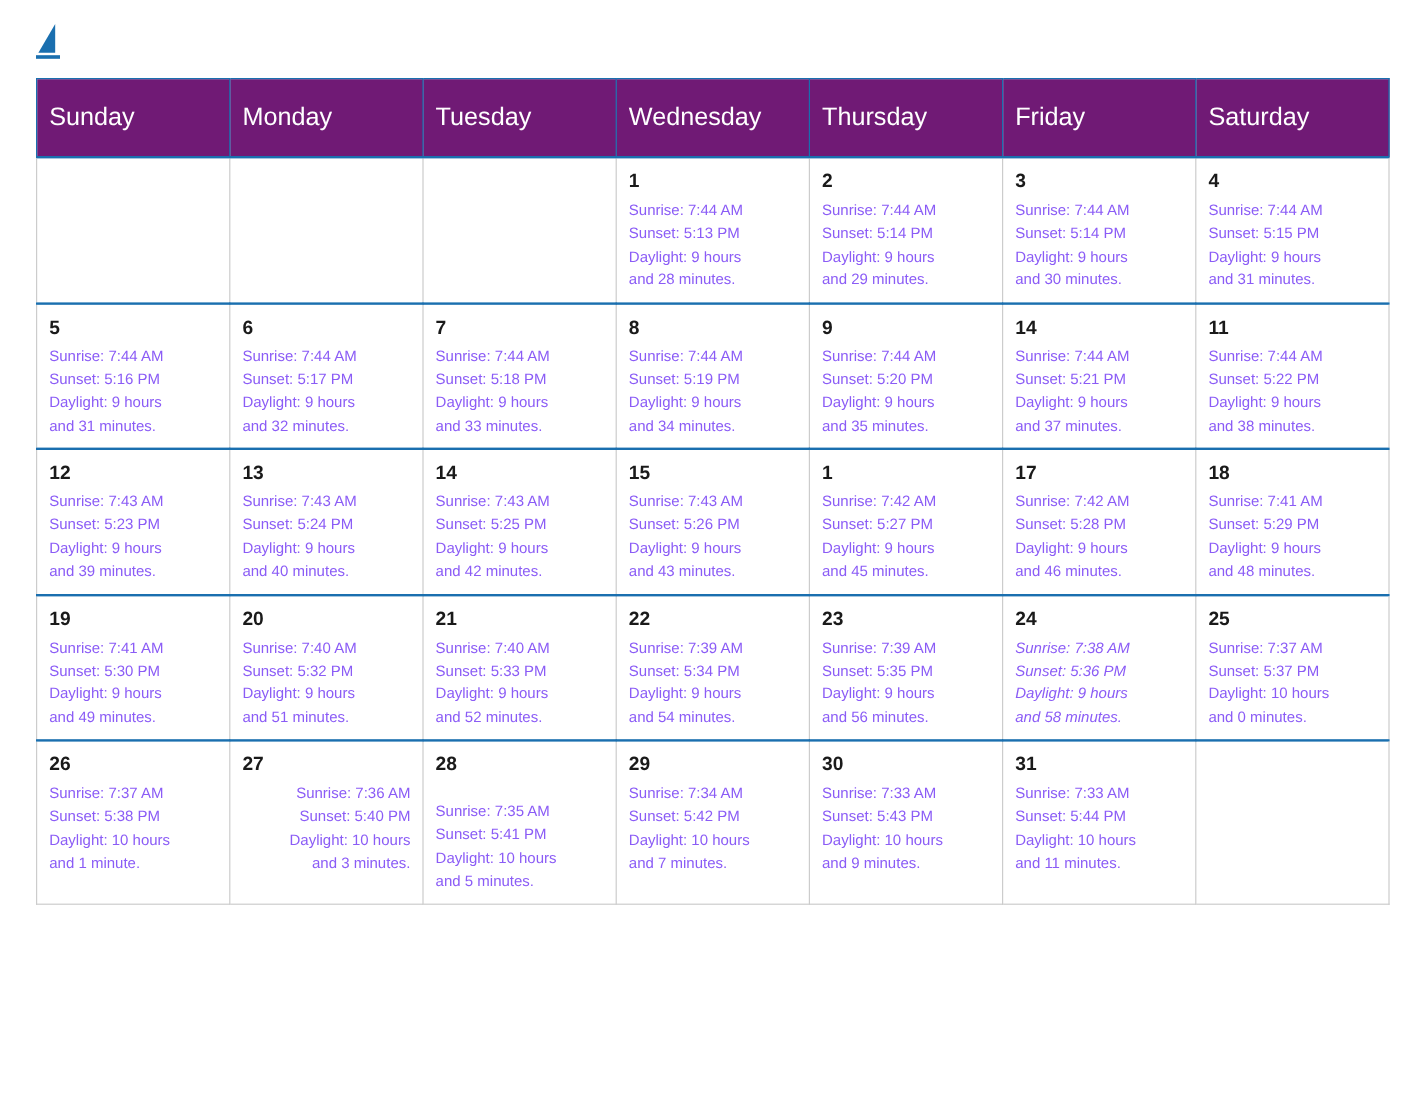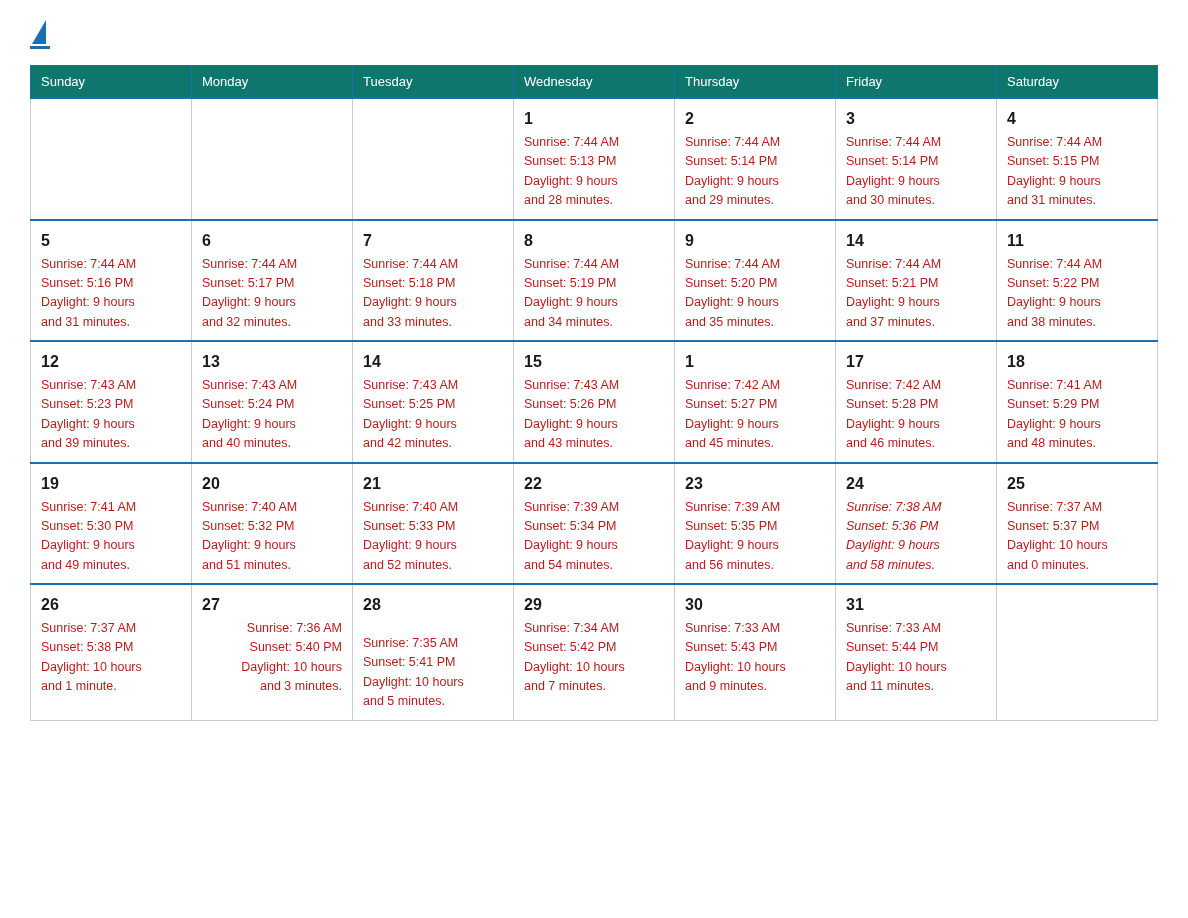--- a/index.html
+++ b/index.html
@@ -60,25 +60,25 @@
     .location {
       font-size: 20px;
       color: #444;
       margin-top: 4px;
     }
     .calendar {
       width: 100%;
       border-collapse: collapse;
     }
     .calendar thead tr th {
-      background: #0f766e;
+      background: #701a75;
       color: #fff;
-      font-size: 13px;
+      font-size: 21px;
       font-weight: normal;
-      padding: 8px 10px;
+      padding: 20px 10px;
       text-align: left;
       border: 1px solid #1a6faf;
     }
     .calendar tbody tr td {
       vertical-align: top;
       padding: 8px 10px;
       border: 1px solid #ccc;
       width: 14.28%;
       min-height: 90px;
       font-size: 13px;
@@ -90,21 +90,21 @@
     }
     .day-number {
       font-size: 16px;
       font-weight: bold;
       color: #1a1a1a;
       display: block;
       margin-bottom: 2px;
     }
     .day-info {
       font-size: 12.5px;
-      color: #b91c1c;
+      color: #8b5cf6;
       line-height: 1.55;
     }
     .calendar tbody tr {
       border-top: 2px solid #1a6faf;
     }
   </style>
 </head>
 <body>
 
 <div class="header">

